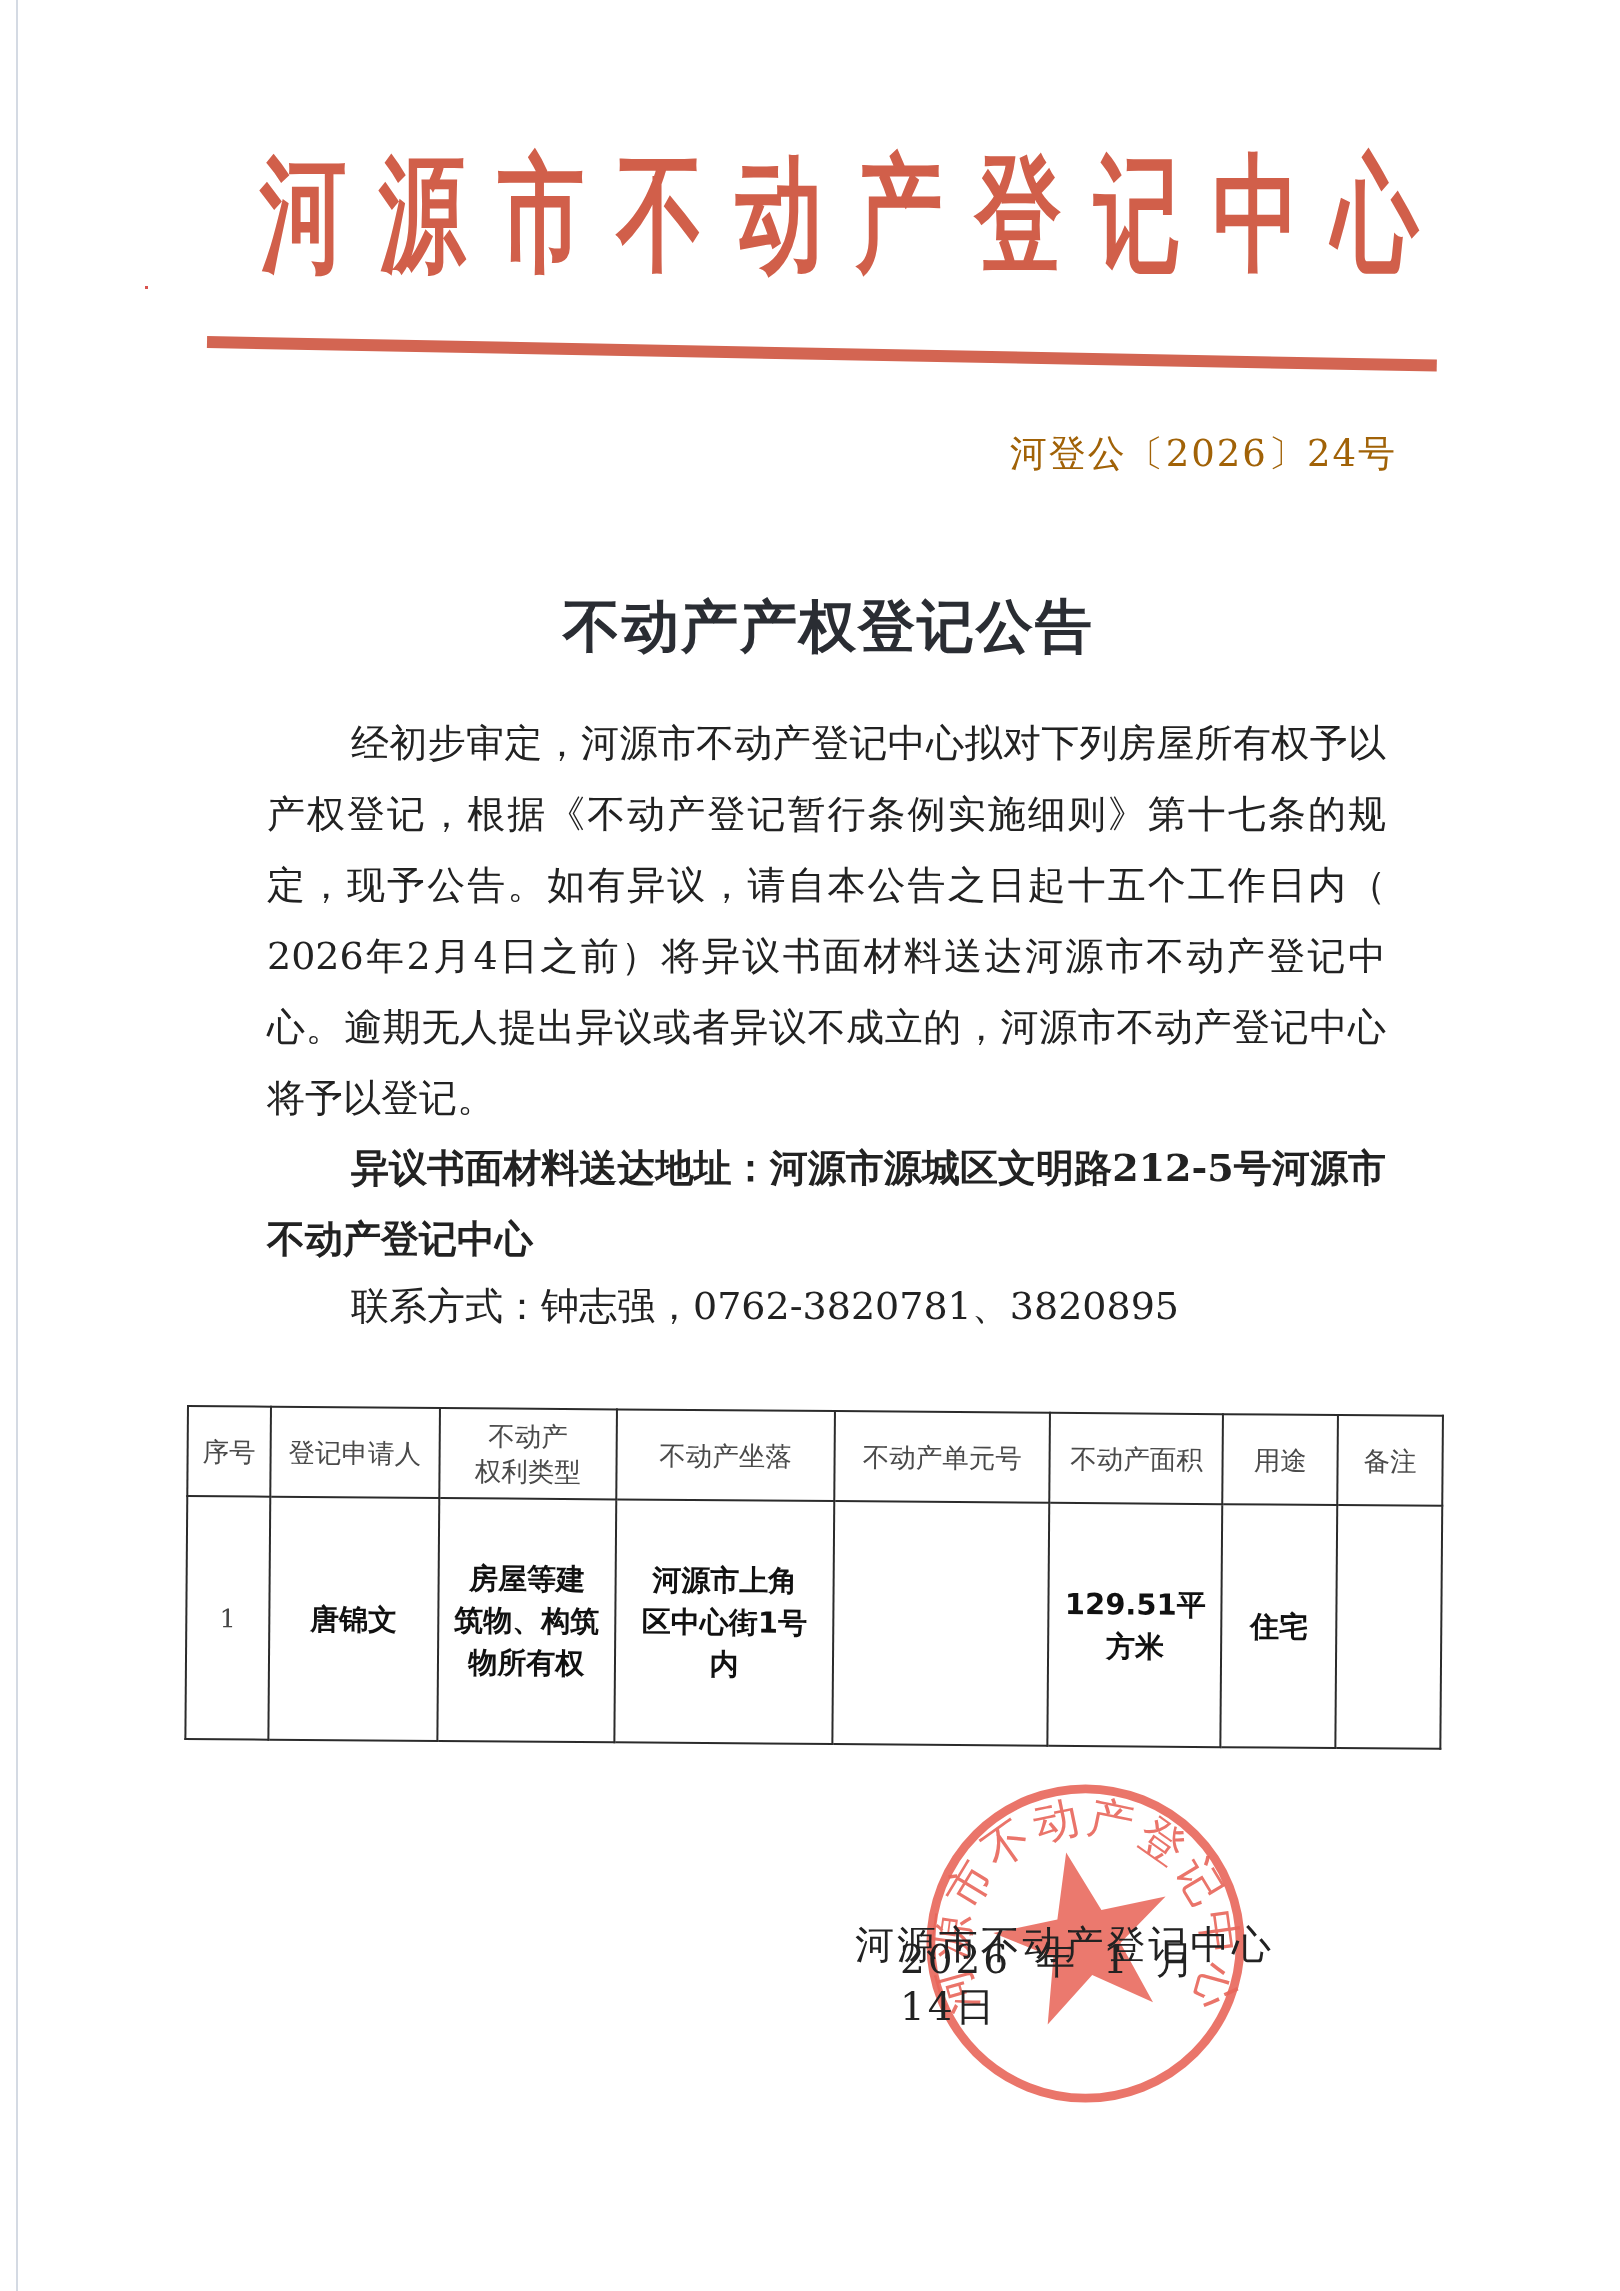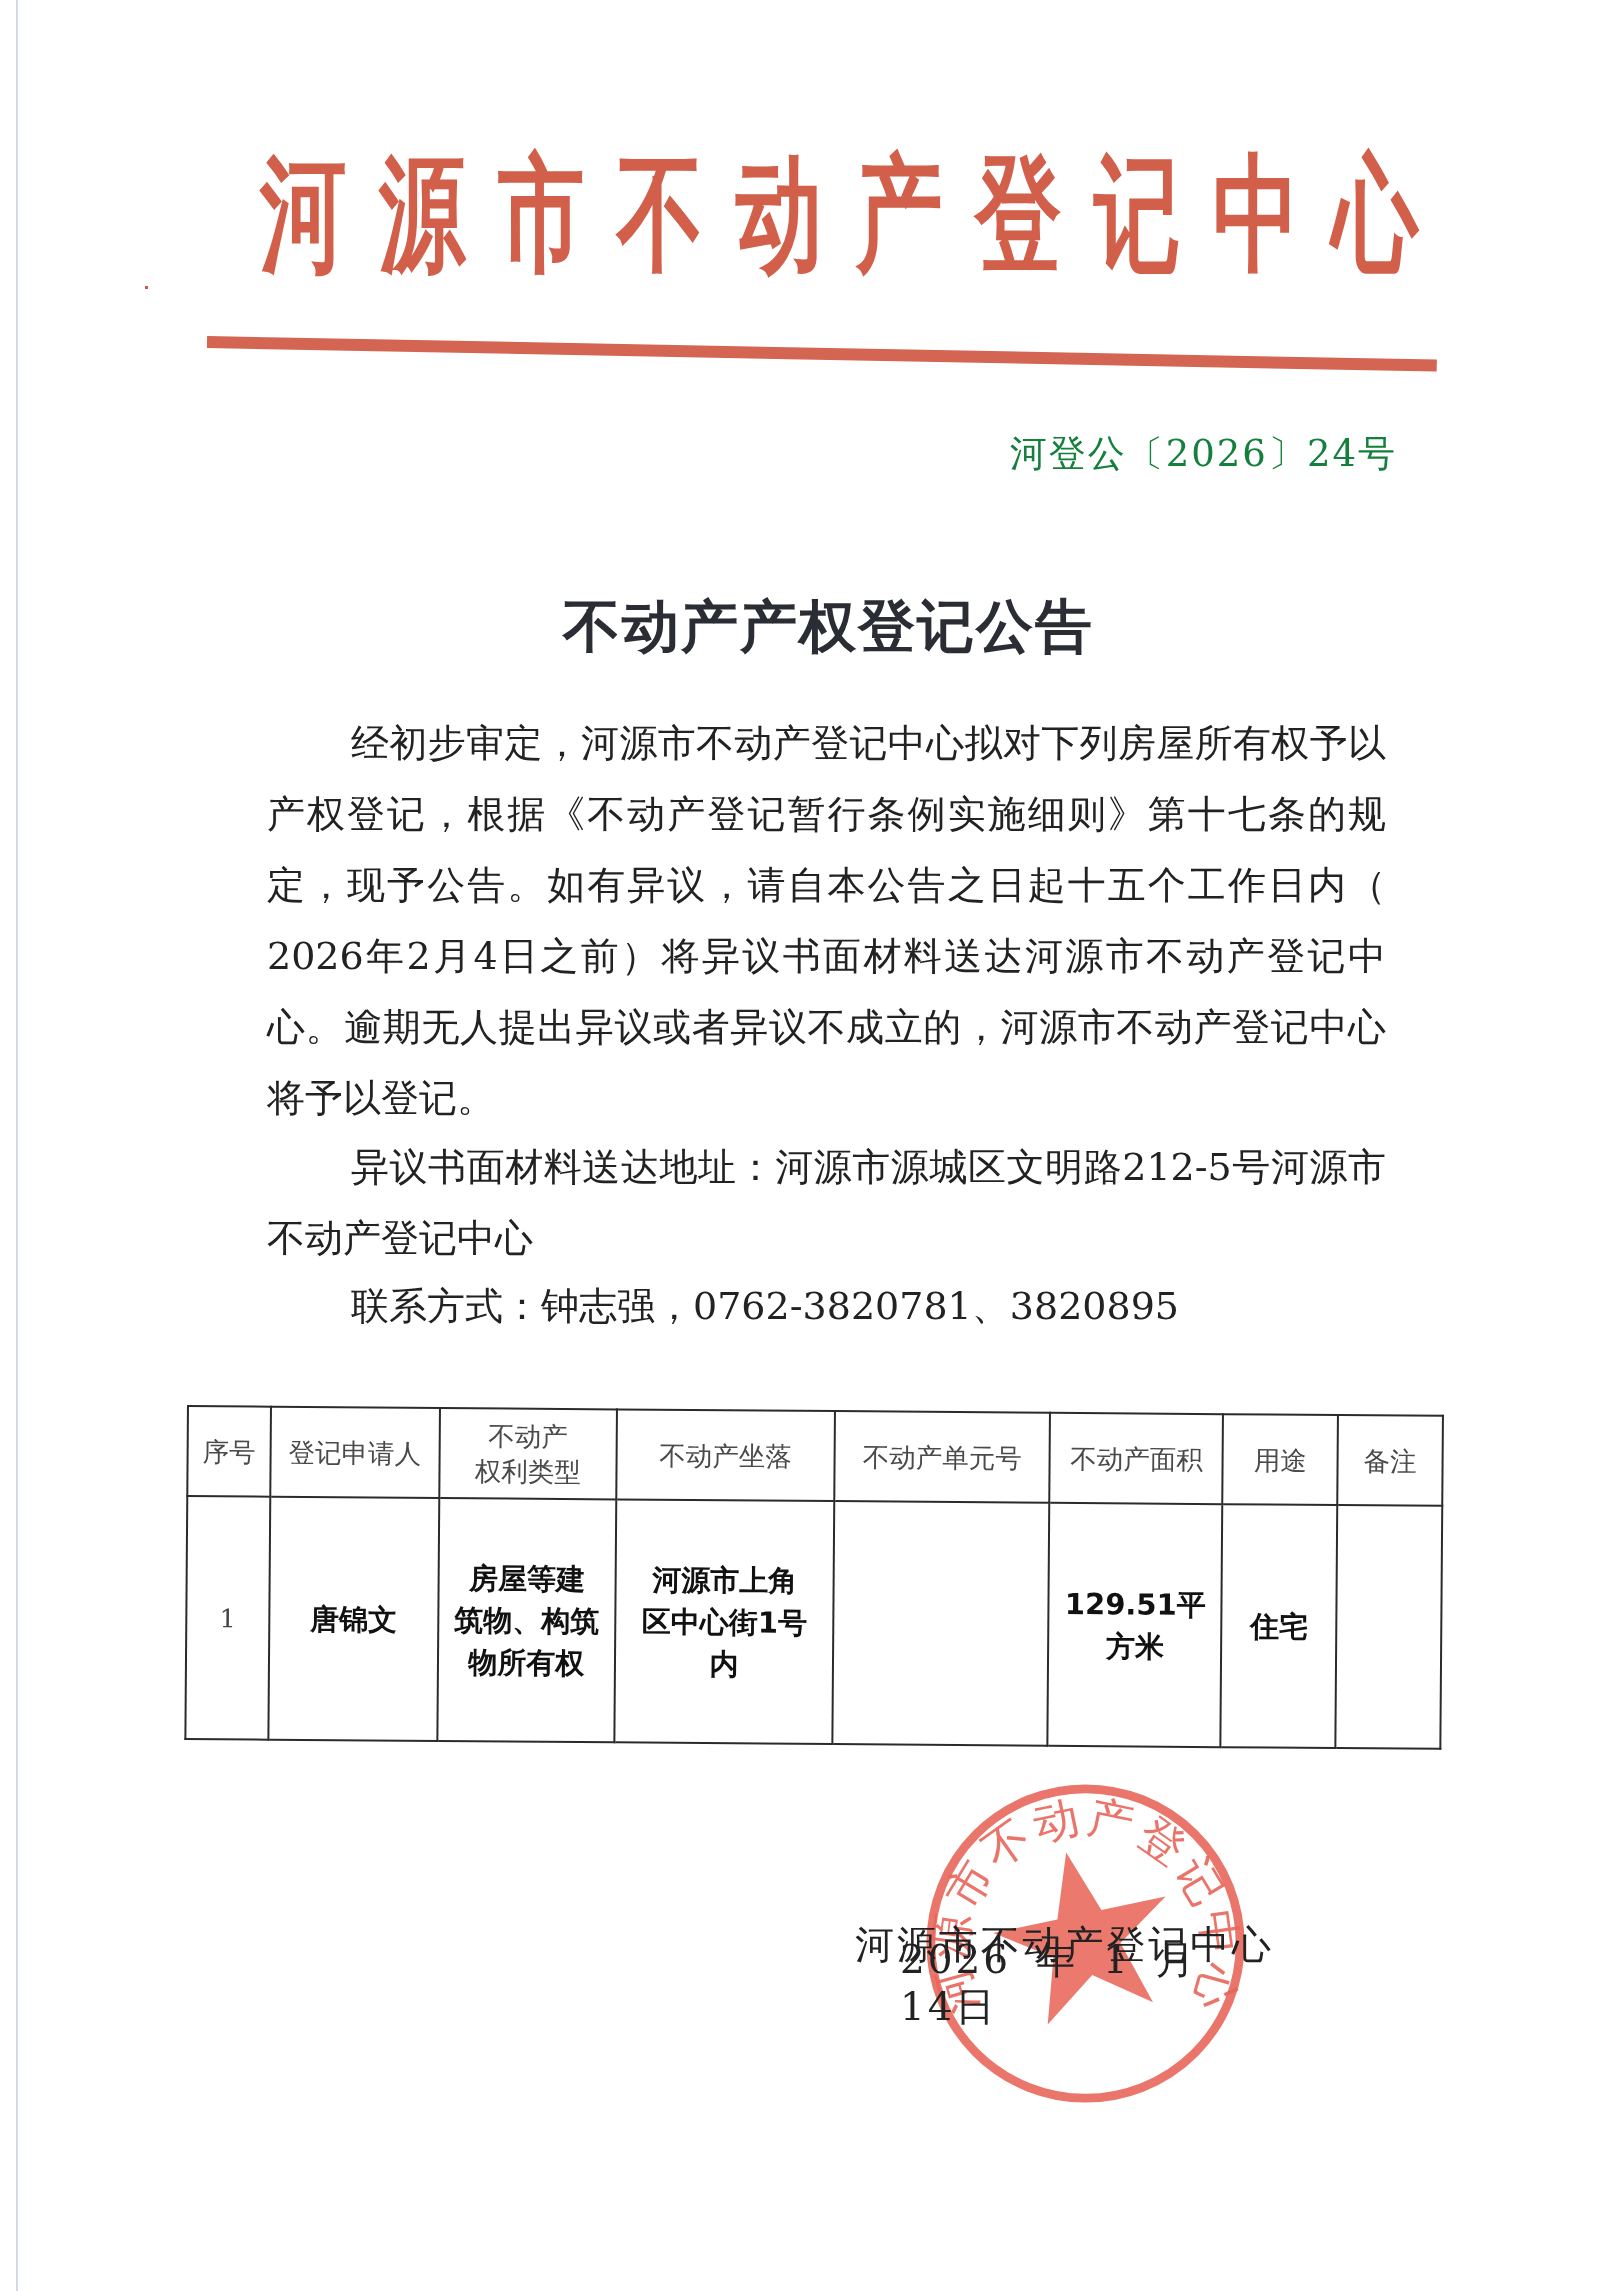--- a/index.html
+++ b/index.html
@@ -11,28 +11,28 @@
 
   .org-title { left: 245px; top: 135px; width: 1166px; height: 157px; display: flex;
                justify-content: space-between; align-items: center; }
   .org-title span { display: inline-block; font-family: "DejaVu Serif", serif; font-weight: bold;
                     font-size: 127px; line-height: 157px; color: #d15f4a;
                     transform: scaleX(0.68); transform-origin: center; width: 94px; text-align: center; }
   .red-rule { left: 207px; top: 336px; width: 1230px; height: 11.8px; background: #d36552;
               transform: rotate(1.1deg); transform-origin: left center; }
 
   .doc-number { left: 995px; top: 429px; width: 402px; text-align: right; font-size: 37px;
-                line-height: 49px; color: #15803d; letter-spacing: 2px; }
+                line-height: 49px; color: #a16207; letter-spacing: 2px; }
   .notice-title { left: 549px; top: 557px; width: 559px; text-align: center; font-size: 57px;
                   font-weight: bold; line-height: 65px; color: #2a2d33; letter-spacing: 2px; margin-top: 36px; }
 
   .body-text { left: 267px; width: 1119px; font-size: 38px; line-height: 71px; color: #222;
                text-align: justify; text-align-last: left; }
   .para1 { top: 708px; text-indent: 84px; }
-  .para2 { top: 1132px; text-indent: 84px; }
+  .para2 { top: 1132px; text-indent: 84px; font-weight: bold; }
   .para3 { top: 1271px; text-indent: 84px; }
 
   table.reg { position: absolute; left: 187px; top: 1405px; width: 1257px; height: 335px;
               border-collapse: collapse; transform: rotate(0.45deg); transform-origin: left top; }
   table.reg th, table.reg td { border: 2px solid #2b2b2b; text-align: center; vertical-align: middle; padding: 0; }
   table.reg th { height: 88px; font-weight: normal; font-size: 26.5px; line-height: 35px; color: #4a4a4a; }
   table.reg td { font-size: 29px; line-height: 42px; font-weight: bold; color: #111;
                  font-family: "DejaVu Sans", sans-serif; }
   table.reg td.seq { font-weight: normal; font-family: "DejaVu Serif", serif; font-size: 25.5px; color: #444; }
 

